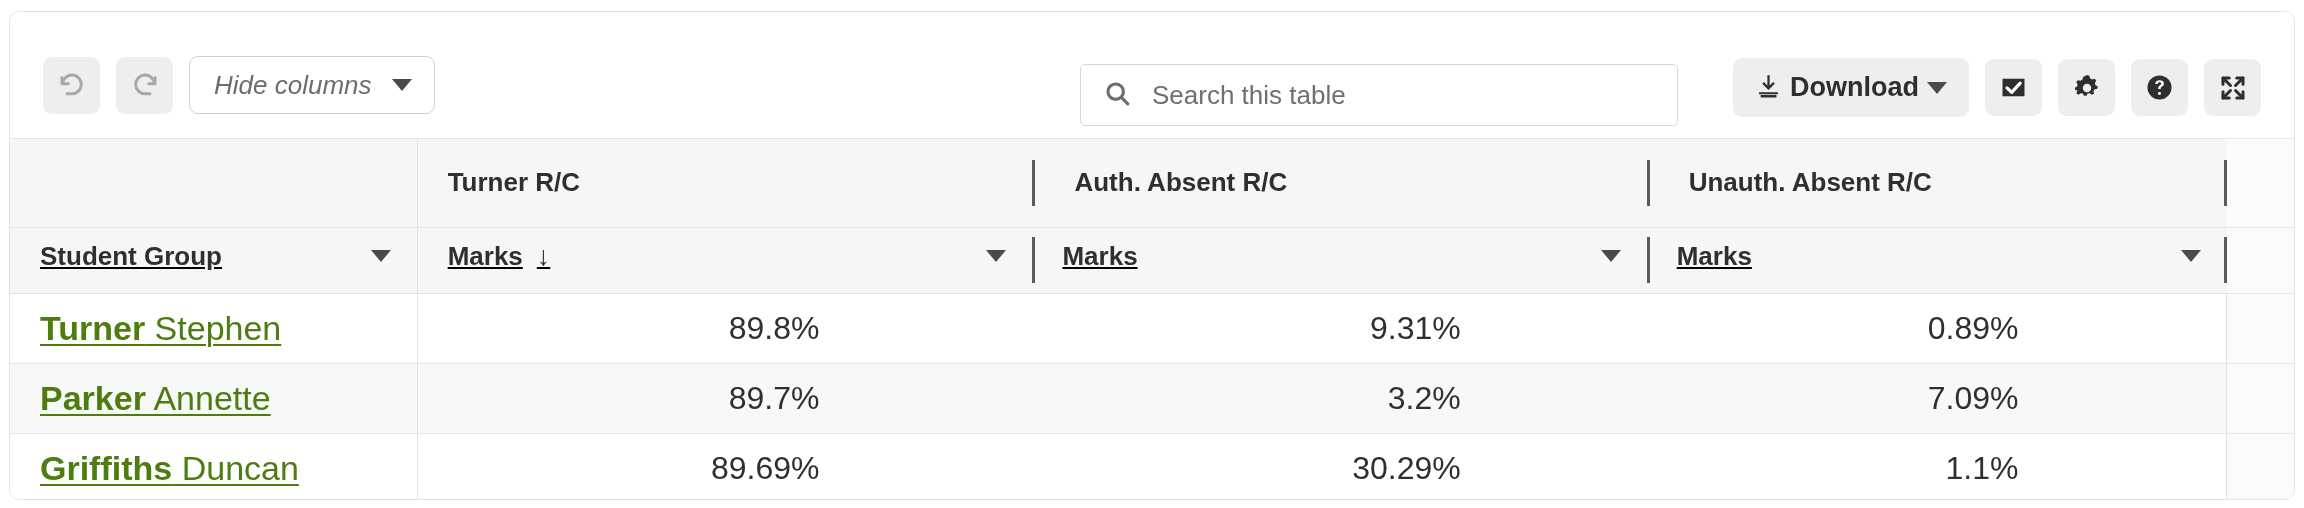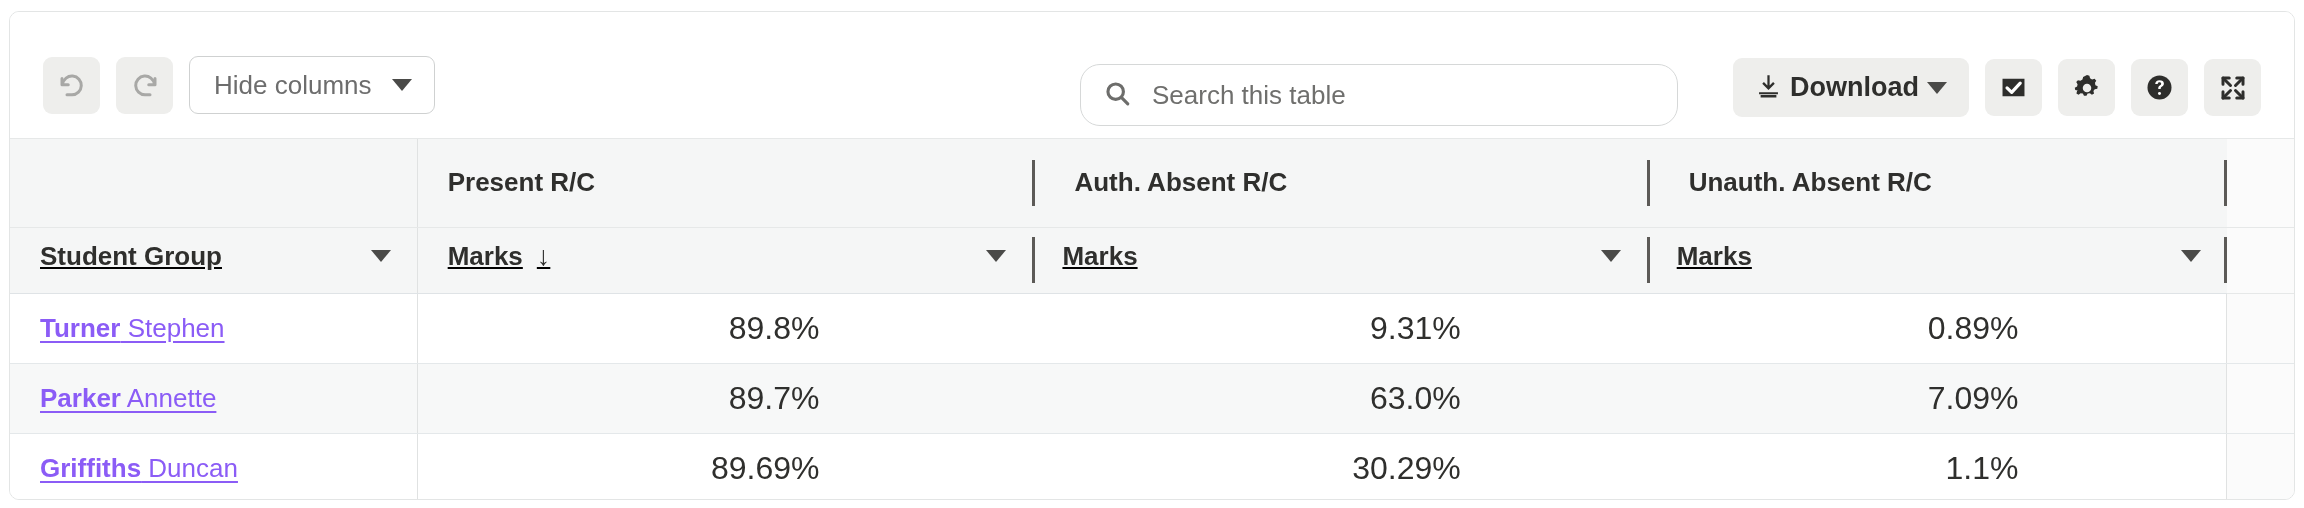--- a/index.html
+++ b/index.html
@@ -24,21 +24,21 @@
   .toolbar {
     position: relative;
     height: 127px;
     background: #ffffff;
     border-bottom: 1.5px solid #e6e8e8;
   }
 
   .tb-left {
     position: absolute;
     left: 33px; top: 44px;
-    display: flex; align-items: flex-end; gap: 16px;
+    display: flex; align-items: center; gap: 16px; font-style: italic;
   }
 
   .icon-btn {
     width: 57px; height: 57px;
     background: #eeeeec;
     border: none; border-radius: 9px;
     display: flex; align-items: center; justify-content: center;
     cursor: pointer;
   }
   .icon-btn svg { display: block; }
@@ -63,21 +63,21 @@
     border-right: 10px solid transparent;
     border-top: 12px solid #4a4a48;
   }
 
   .search-wrap {
     position: absolute;
     left: 1070px; top: 52px;
     width: 598px; height: 62px;
     background: #ffffff;
     border: 1.5px solid #d6d8d8;
-    border-radius: 20px;
+    border-radius: 5px;
     display: flex; align-items: center;
     padding: 0 22px;
     gap: 20px;
   }
   .search-input {
     flex: 1;
     border: none; outline: none;
     background: transparent;
     font-family: "Liberation Sans", sans-serif;
     font-size: 26px;
@@ -174,22 +174,22 @@
   }
   .data-row.odd td  { background: #ffffff; }
   .data-row.even td { background: #f7f8f8; }
   .data-row td.cell-name { border-right: 1.5px solid #e0e2e2; }
   .data-row td.cell-gut  { border-left: 1.5px solid #e0e2e2; background: #fbfbfb; }
   .grp-row td.gut, .sub-row td.gut { background: #fbfbfb; border-bottom: 1.5px solid #e6e8e8; }
 
   .name-link {
     display: inline-block;
     margin-left: 30px;
-    font-size: 26px;
-    color: #8b5cf6;
+    font-size: 34px;
+    color: #4d7c0f;
     text-decoration: underline;
     text-decoration-thickness: 2px;
     text-underline-offset: 4px;
     cursor: pointer;
     white-space: nowrap;
   }
   .name-link .sur { font-weight: bold; }
   .name-link .giv { font-weight: normal; }
 
   .num {
@@ -309,21 +309,21 @@
         <col class="c-d1">
         <col class="c-d2">
         <col class="c-d3">
         <col class="c-gut">
     </colgroup>
 
     <thead>
       <tr class="grp-row">
         <td class="blank"></td>
         <td>
-          <div class="grp-label">Present R/C</div>
+          <div class="grp-label">Turner R/C</div>
         </td>
         <td class="has-handle">
           <span class="vhandle"></span>
           <div class="grp-label">Auth. Absent R/C</div>
         </td>
         <td class="has-handle">
           <span class="vhandle"></span>
           <span class="vhandle right"></span>
           <div class="grp-label">Unauth. Absent R/C</div>
         </td>
@@ -378,21 +378,21 @@
         <td class="cell-gut"></td>
       </tr>
 
       <tr class="data-row even">
         <td class="cell-name">
           <a class="name-link">
             <span class="sur">Parker</span><span class="giv"> Annette</span>
           </a>
         </td>
         <td class="num num-d1">89.7%</td>
-        <td class="num num-d2">63.0%</td>
+        <td class="num num-d2">3.2%</td>
         <td class="num num-d3">7.09%</td>
         <td class="cell-gut"></td>
       </tr>
 
       <tr class="data-row odd">
         <td class="cell-name">
           <a class="name-link">
             <span class="sur">Griffiths</span><span class="giv"> Duncan</span>
           </a>
         </td>

